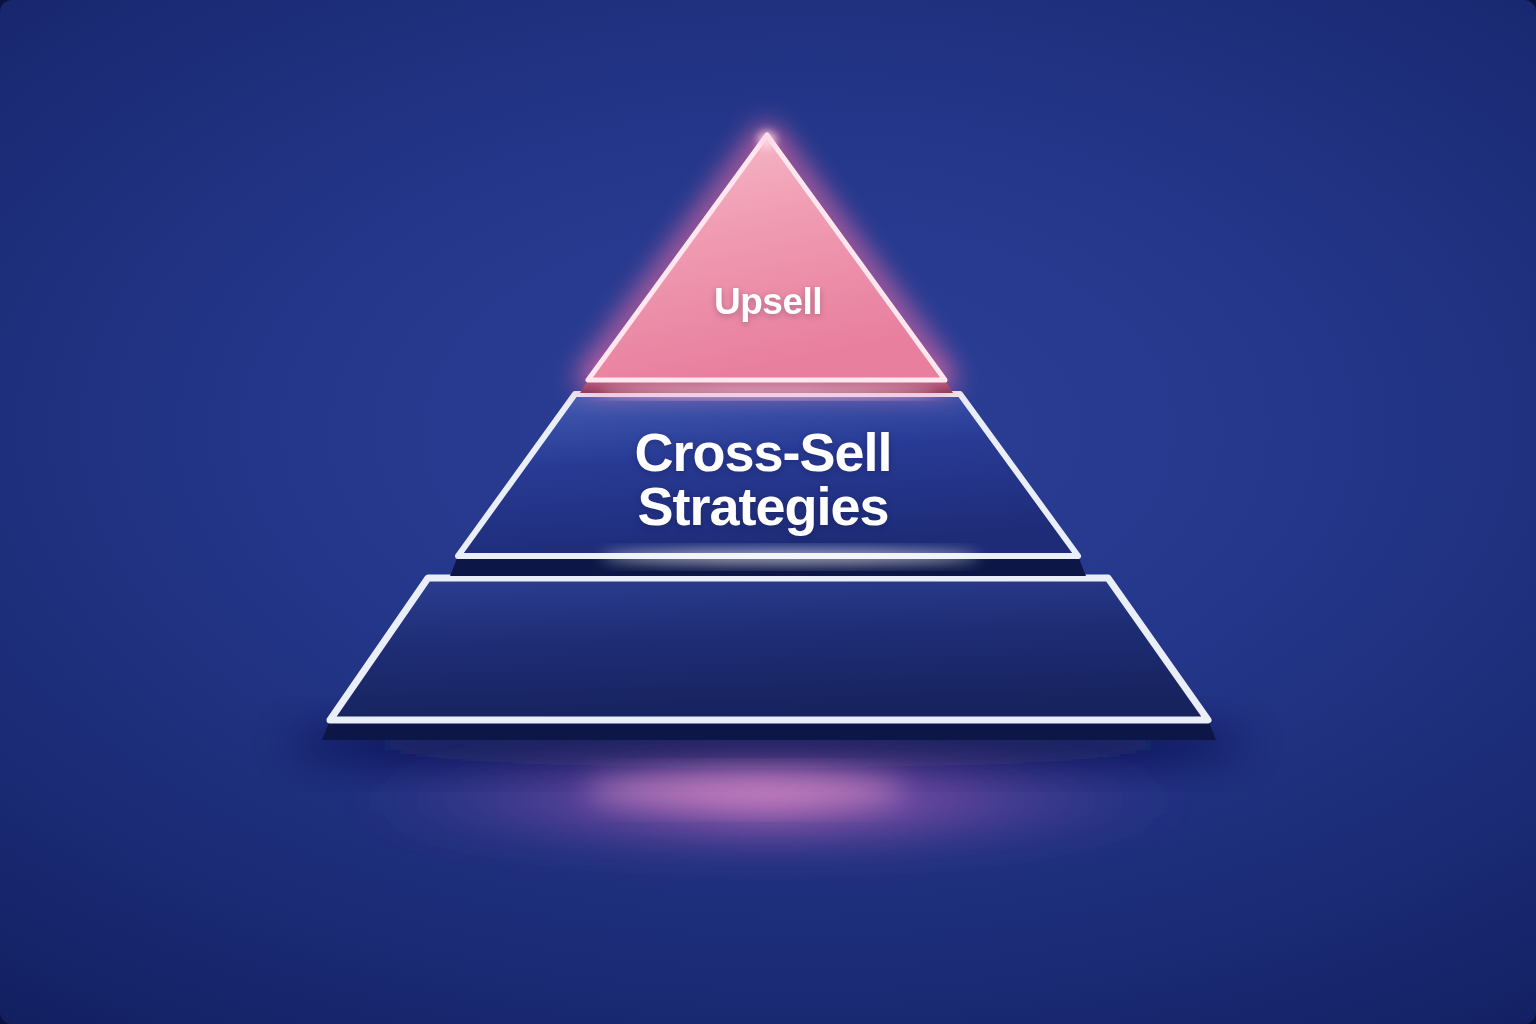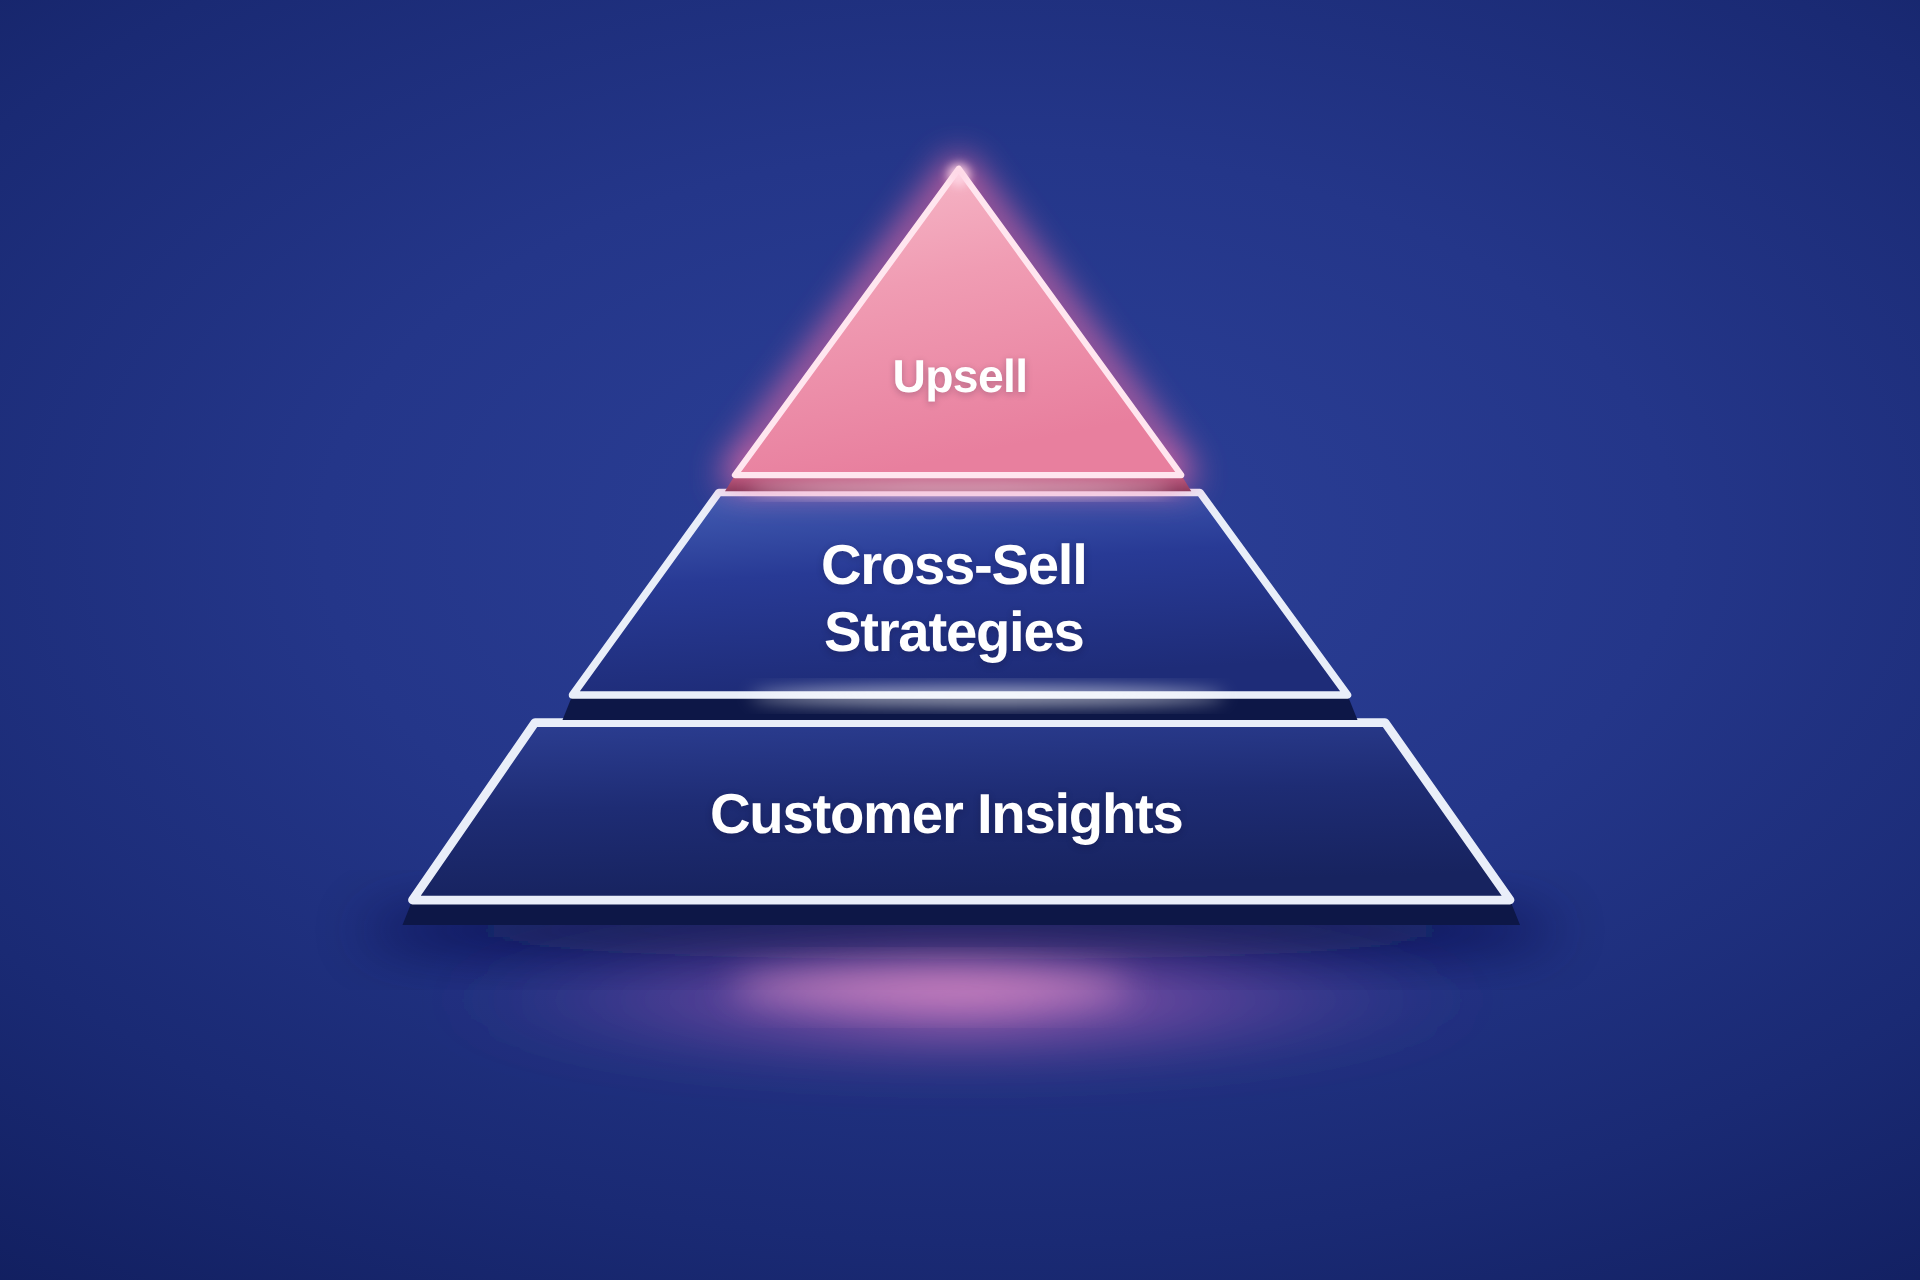--- a/index.html
+++ b/index.html
@@ -5,33 +5,34 @@
   html, body { margin: 0; padding: 0; background: #0a1340; }
   .stage {
     position: relative;
     width: 1536px;
     height: 1024px;
     overflow: hidden;
     font-family: "Liberation Sans", sans-serif;
     background:
       radial-gradient(110% 95% at 52% 42%,
         #2c4098 0%, #243689 32%, #1a2a74 58%, #101d5c 82%, #0c1750 100%);
+    border-radius: 12px;
   }
   svg.shapes { position: absolute; left: 0; top: 0; }
   .tier-label {
     position: absolute;
     transform: translate(-50%, -50%);
     color: #ffffff;
     font-weight: 700;
     text-align: center;
     white-space: nowrap;
     text-shadow: 0 2px 6px rgba(20, 10, 40, 0.25);
   }
   .label-top { left: 768px; top: 301px; font-size: 37px; line-height: 47px; letter-spacing: -0.5px; }
-  .label-mid { left: 763px; top: 479px; font-size: 45px; line-height: 54px; letter-spacing: -1px; }
+  .label-mid { left: 763px; top: 479px; font-size: 54px; line-height: 54px; letter-spacing: -1px; }
   .label-bottom { left: 757px; top: 651px; font-size: 45px; line-height: 50px; letter-spacing: -1px; }
 </style>
 </head>
 <body>
 
 <div class="stage">
 
   <svg class="shapes" width="1536" height="1024" viewBox="0 0 1536 1024">
     <defs>
       <linearGradient id="gBot" x1="0" y1="0" x2="0.2" y2="1">
@@ -100,17 +101,14 @@
 
   <div class="tier-label label-top">
     <div>Upsell</div>
   </div>
 
   <div class="tier-label label-mid">
     <div>Cross-Sell</div>
     <div>Strategies</div>
   </div>
 
-  <div class="tier-label label-bottom">
-    <div>Customer Insights</div>
-  </div>
 
 </div>
 
 </body></html>

